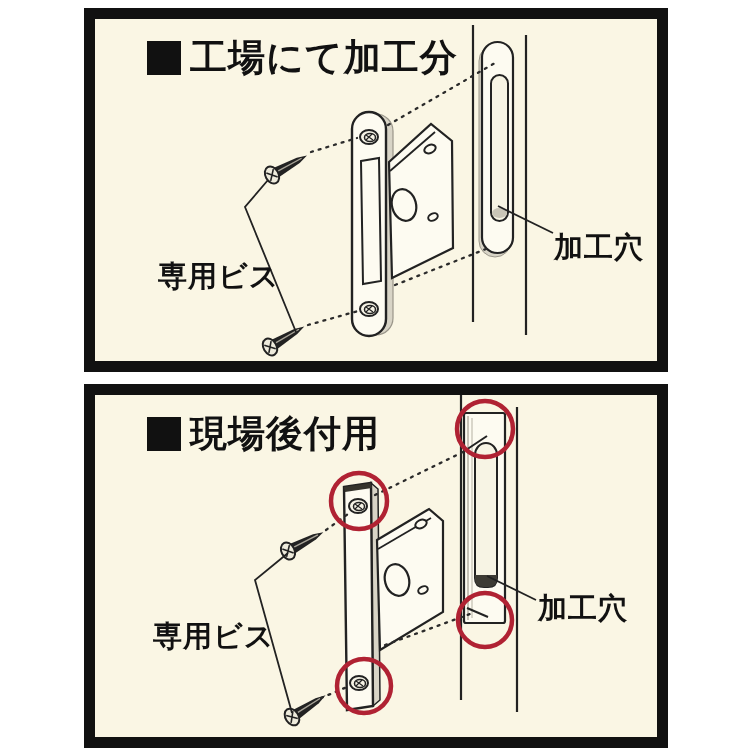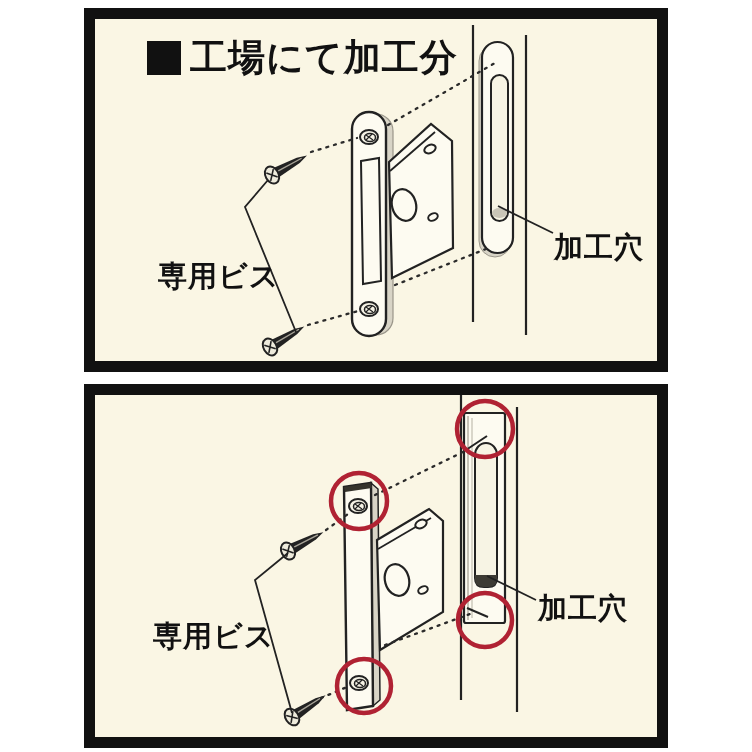--- a/index.html
+++ b/index.html
@@ -94,20 +94,24 @@
       <polyline points="173,161 150,188 201,313"></polyline>
       <line x1="403" y1="187" x2="458" y2="214"></line>
     </g>
   </svg>
 
   <div class="lbl" style="left:63px;top:238px">専用ビス</div>
   <div class="lbl" style="left:459px;top:209px">加工穴</div>
 </div>
 
 <div class="panel" style="top:384px">
+  <div class="ptitle">
+    <span class="sq"></span>
+    <span>現場後付用</span>
+  </div>
 
   <svg width="562" height="342" viewBox="0 0 562 342">
 
     <g>
       <line class="st" x1="366" y1="0" x2="366" y2="305" stroke-width="2.2"></line>
       <line class="st" x1="422" y1="12" x2="422" y2="317" stroke-width="2.2"></line>
     </g>
 
     <g>
       <rect x="369" y="18" width="41" height="210" rx="2" fill="#fdfbf1" stroke="#222" stroke-width="2.2"></rect>

